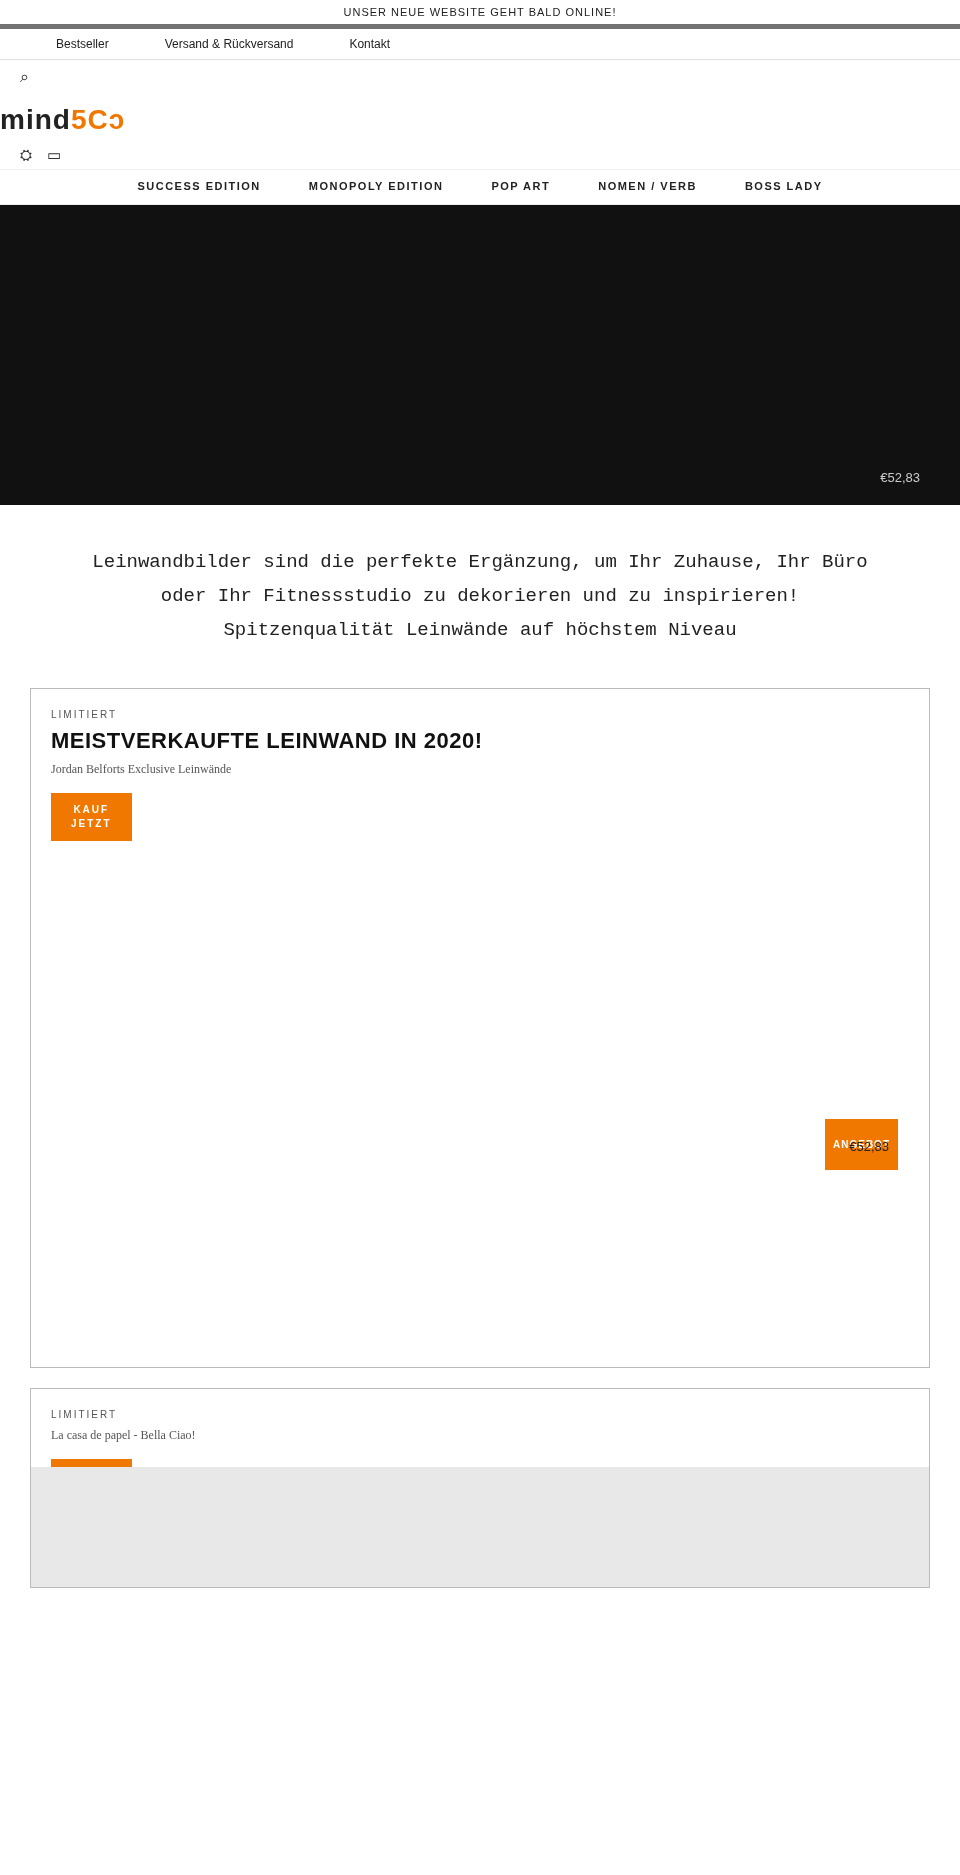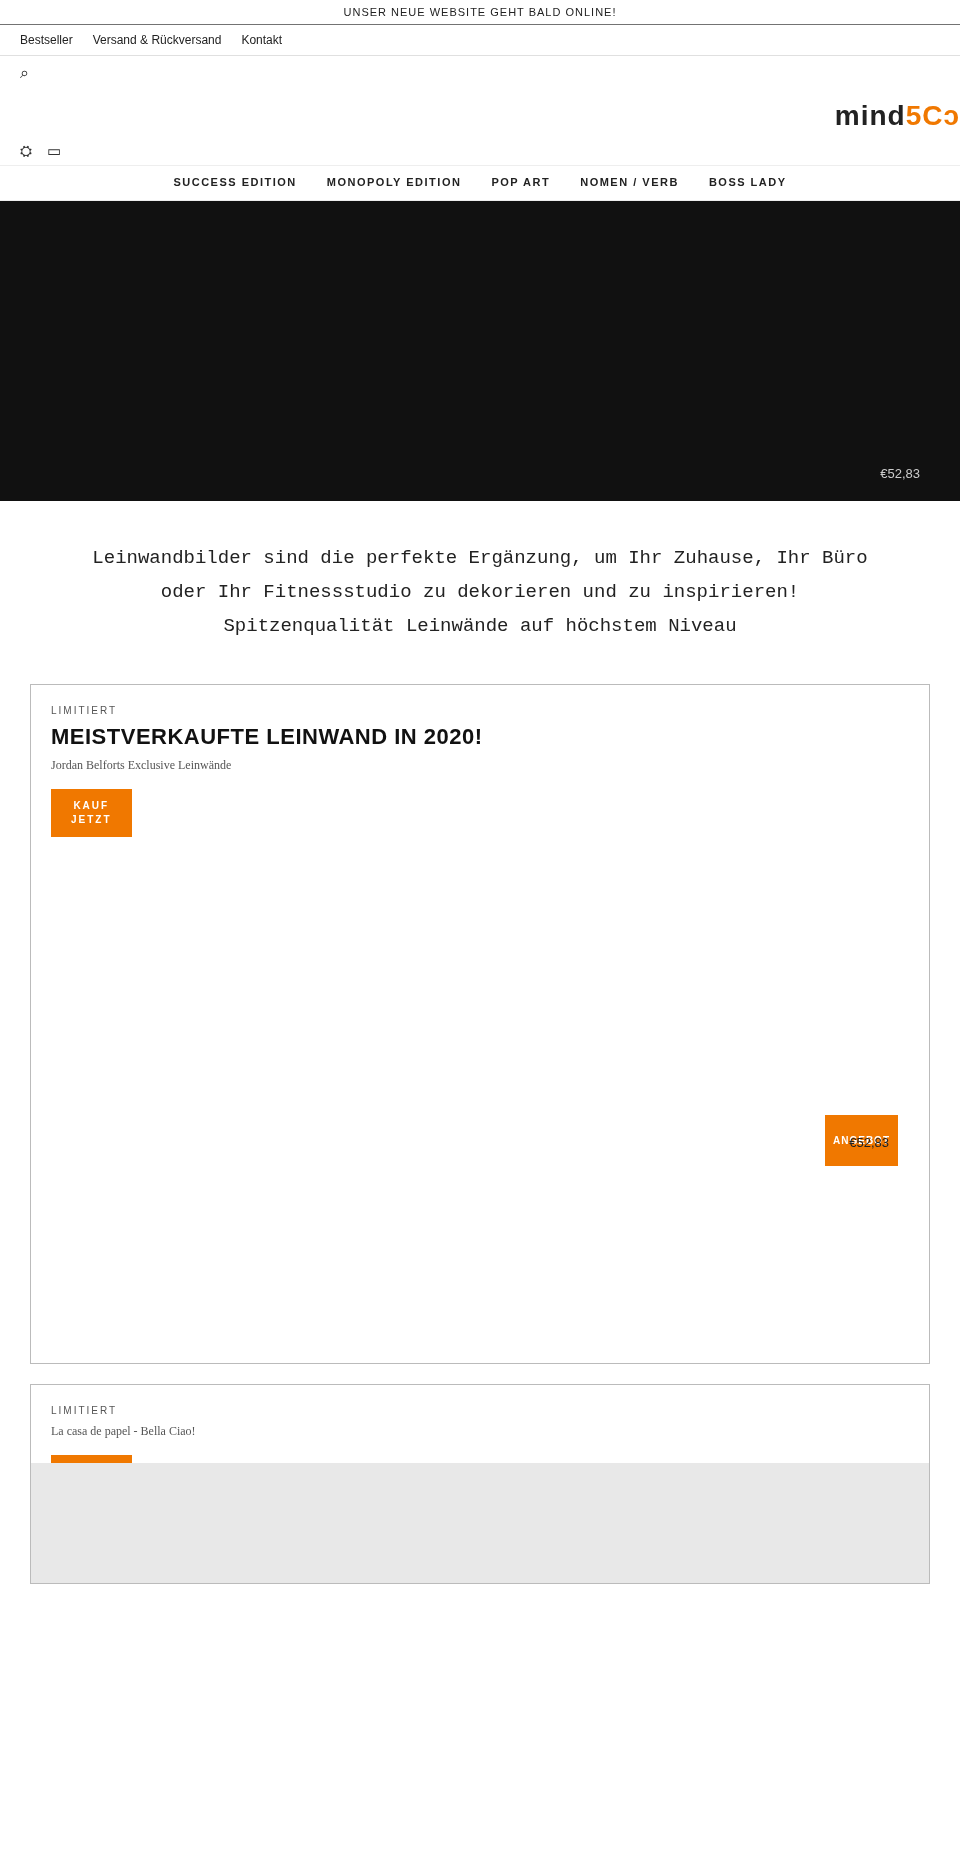--- a/index.html
+++ b/index.html
@@ -1,57 +1,58 @@
 <!DOCTYPE html>
 <html><head>
   <meta charset="utf-8">
   <style>
     * { margin: 0; padding: 0; box-sizing: border-box; }
     body { font-family: Arial, sans-serif; background: #fff; color: #222; font-size: 13px; }
 
     
     .announcement-bar {
       background: #fff;
-      border-bottom: 1px solid #737373;
+      border-bottom: 5px solid #737373;
       text-align: center;
       padding: 6px 0;
       font-size: 11px;
       letter-spacing: 1px;
       color: #222;
     }
 
     
     .top-nav {
       display: flex;
       align-items: center;
       padding: 8px 20px;
       border-bottom: 1px solid #e0e0e0;
       gap: 20px;
     }
     .top-nav a {
       text-decoration: none;
       color: #222;
       font-size: 12px;
+      margin-left: 36px;
     }
 
     
     .search-row {
       padding: 8px 20px;
     }
     .search-icon-btn {
       background: none;
       border: none;
       cursor: pointer;
       font-size: 16px;
       color: #222;
     }
 
     
     .logo-area {
-      text-align: right;
+      text-align: left;
       padding: 10px 0 5px 0;
     }
     .logo-text {
       font-size: 28px;
       font-weight: bold;
       letter-spacing: 1px;
       color: #222;
     }
     .logo-text span {
       color: #f07800;
@@ -69,21 +70,21 @@
       border: none;
       cursor: pointer;
       font-size: 15px;
       color: #333;
     }
 
     
     .main-nav {
       display: flex;
       justify-content: center;
-      gap: 30px;
+      gap: 48px;
       padding: 10px 0 12px 0;
       border-top: 1px solid #eee;
       border-bottom: 1px solid #eee;
     }
     .main-nav a {
       text-decoration: none;
       color: #222;
       font-size: 11px;
       letter-spacing: 1.5px;
       font-weight: 600;

